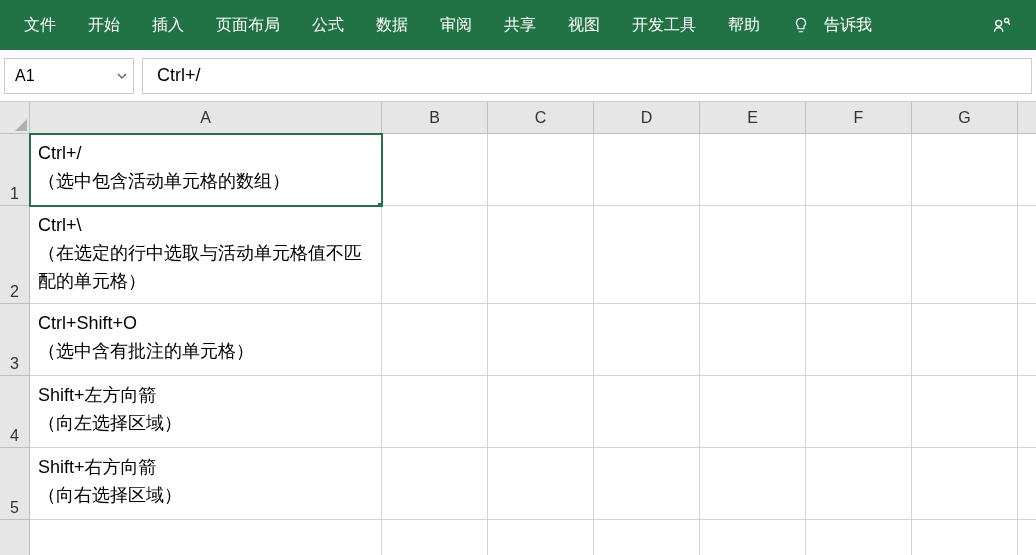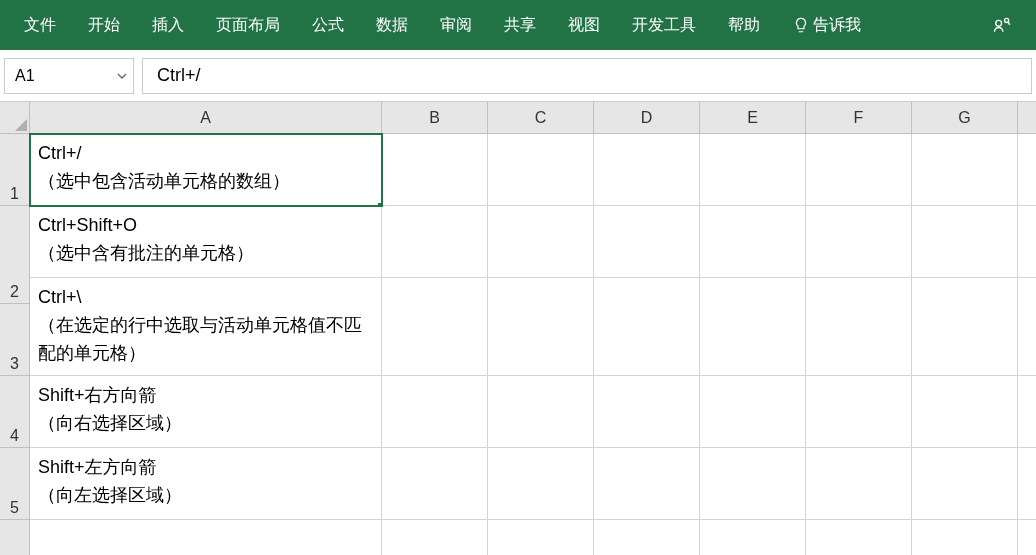--- a/index.html
+++ b/index.html
@@ -159,21 +159,21 @@
 <body>
 
 <div class="ribbon">
   <div id="ribbon-menus" style="display: contents;"><div class="ribbon-item">文件</div><div class="ribbon-item">开始</div><div class="ribbon-item">插入</div><div class="ribbon-item">页面布局</div><div class="ribbon-item">公式</div><div class="ribbon-item">数据</div><div class="ribbon-item">审阅</div><div class="ribbon-item">共享</div><div class="ribbon-item">视图</div><div class="ribbon-item">开发工具</div><div class="ribbon-item">帮助</div></div>
   <div class="ribbon-item">
     <span class="ribbon-icon">
       <svg width="18" height="18" viewBox="0 0 24 24" fill="none" stroke="#fff" stroke-width="1.6">
           <path d="M9 21h6M10 17h4M12 3a6 6 0 00-4 10.5V17h8v-3.5A6 6 0 0012 3z"></path>
         </svg>
     </span>
-    <span style="margin-left:3px">告诉我</span>
+    <span style="margin-left:14px">告诉我</span>
   </div>
   <div class="ribbon-spacer"></div>
   <div class="ribbon-right">
     <span class="ribbon-item">
       <svg width="20" height="20" viewBox="0 0 24 24" fill="none" stroke="#fff" stroke-width="1.6">
           <circle cx="8" cy="10" r="3.5"></circle>
           <path d="M3 20c0-2.8 2.2-5 5-5s5 2.2 5 5"></path>
           <circle cx="17.5" cy="6.5" r="2.5"></circle>
           <path d="M21 12c0-2-1.5-3.5-3.5-3.5"></path>
         </svg>
@@ -222,60 +222,60 @@
       <div class="row" style="height: 72px;">
         <div class="cell active" style="width: 352px; height: 72px;">Ctrl+/
 （选中包含活动单元格的数组）</div>
         <div class="cell" style="width: 106px; height: 72px;"></div>
         <div class="cell" style="width: 106px; height: 72px;"></div>
         <div class="cell" style="width: 106px; height: 72px;"></div>
         <div class="cell" style="width: 106px; height: 72px;"></div>
         <div class="cell" style="width: 106px; height: 72px;"></div>
         <div class="cell" style="width: 106px; height: 72px;"></div>
       </div>
-      <div class="row" style="height: 72px;">
-        <div class="cell" style="width: 352px; height: 72px;">Ctrl+Shift+O
-（选中含有批注的单元格）</div>
-        <div class="cell" style="width: 106px; height: 72px;"></div>
-        <div class="cell" style="width: 106px; height: 72px;"></div>
-        <div class="cell" style="width: 106px; height: 72px;"></div>
-        <div class="cell" style="width: 106px; height: 72px;"></div>
-        <div class="cell" style="width: 106px; height: 72px;"></div>
-        <div class="cell" style="width: 106px; height: 72px;"></div>
-      </div>
       <div class="row" style="height: 98px;">
         <div class="cell" style="width: 352px; height: 98px;">Ctrl+\
 （在选定的行中选取与活动单元格值不匹配的单元格）</div>
         <div class="cell" style="width: 106px; height: 98px;"></div>
         <div class="cell" style="width: 106px; height: 98px;"></div>
         <div class="cell" style="width: 106px; height: 98px;"></div>
         <div class="cell" style="width: 106px; height: 98px;"></div>
         <div class="cell" style="width: 106px; height: 98px;"></div>
         <div class="cell" style="width: 106px; height: 98px;"></div>
       </div>
       <div class="row" style="height: 72px;">
+        <div class="cell" style="width: 352px; height: 72px;">Ctrl+Shift+O
+（选中含有批注的单元格）</div>
+        <div class="cell" style="width: 106px; height: 72px;"></div>
+        <div class="cell" style="width: 106px; height: 72px;"></div>
+        <div class="cell" style="width: 106px; height: 72px;"></div>
+        <div class="cell" style="width: 106px; height: 72px;"></div>
+        <div class="cell" style="width: 106px; height: 72px;"></div>
+        <div class="cell" style="width: 106px; height: 72px;"></div>
+      </div>
+      <div class="row" style="height: 72px;">
+        <div class="cell" style="width: 352px; height: 72px;">Shift+左方向箭
+（向左选择区域）</div>
+        <div class="cell" style="width: 106px; height: 72px;"></div>
+        <div class="cell" style="width: 106px; height: 72px;"></div>
+        <div class="cell" style="width: 106px; height: 72px;"></div>
+        <div class="cell" style="width: 106px; height: 72px;"></div>
+        <div class="cell" style="width: 106px; height: 72px;"></div>
+        <div class="cell" style="width: 106px; height: 72px;"></div>
+      </div>
+      <div class="row" style="height: 72px;">
         <div class="cell" style="width: 352px; height: 72px;">Shift+右方向箭
 （向右选择区域）</div>
         <div class="cell" style="width: 106px; height: 72px;"></div>
         <div class="cell" style="width: 106px; height: 72px;"></div>
         <div class="cell" style="width: 106px; height: 72px;"></div>
         <div class="cell" style="width: 106px; height: 72px;"></div>
         <div class="cell" style="width: 106px; height: 72px;"></div>
         <div class="cell" style="width: 106px; height: 72px;"></div>
       </div>
-      <div class="row" style="height: 72px;">
-        <div class="cell" style="width: 352px; height: 72px;">Shift+左方向箭
-（向左选择区域）</div>
-        <div class="cell" style="width: 106px; height: 72px;"></div>
-        <div class="cell" style="width: 106px; height: 72px;"></div>
-        <div class="cell" style="width: 106px; height: 72px;"></div>
-        <div class="cell" style="width: 106px; height: 72px;"></div>
-        <div class="cell" style="width: 106px; height: 72px;"></div>
-        <div class="cell" style="width: 106px; height: 72px;"></div>
-      </div>
       <div class="row" style="height: 40px;">
         <div class="cell" style="width: 352px; height: 40px;"></div>
         <div class="cell" style="width: 106px; height: 40px;"></div>
         <div class="cell" style="width: 106px; height: 40px;"></div>
         <div class="cell" style="width: 106px; height: 40px;"></div>
         <div class="cell" style="width: 106px; height: 40px;"></div>
         <div class="cell" style="width: 106px; height: 40px;"></div>
         <div class="cell" style="width: 106px; height: 40px;"></div>
       </div>
     </div>

